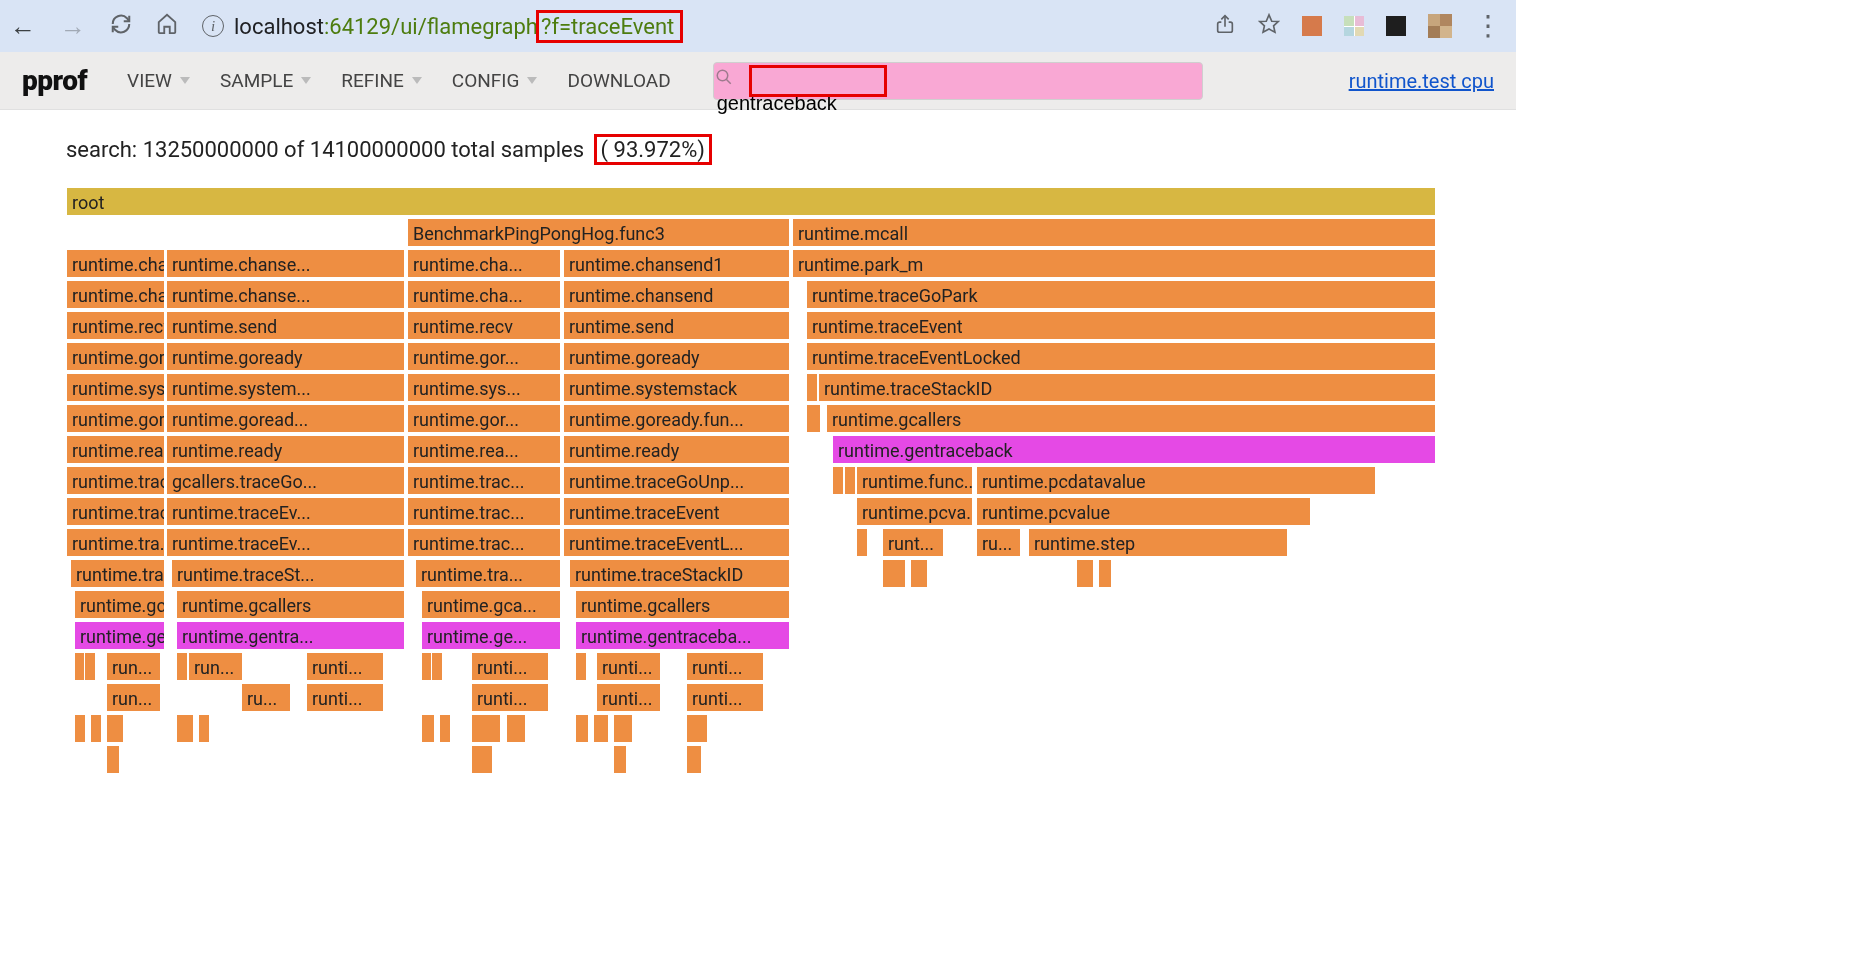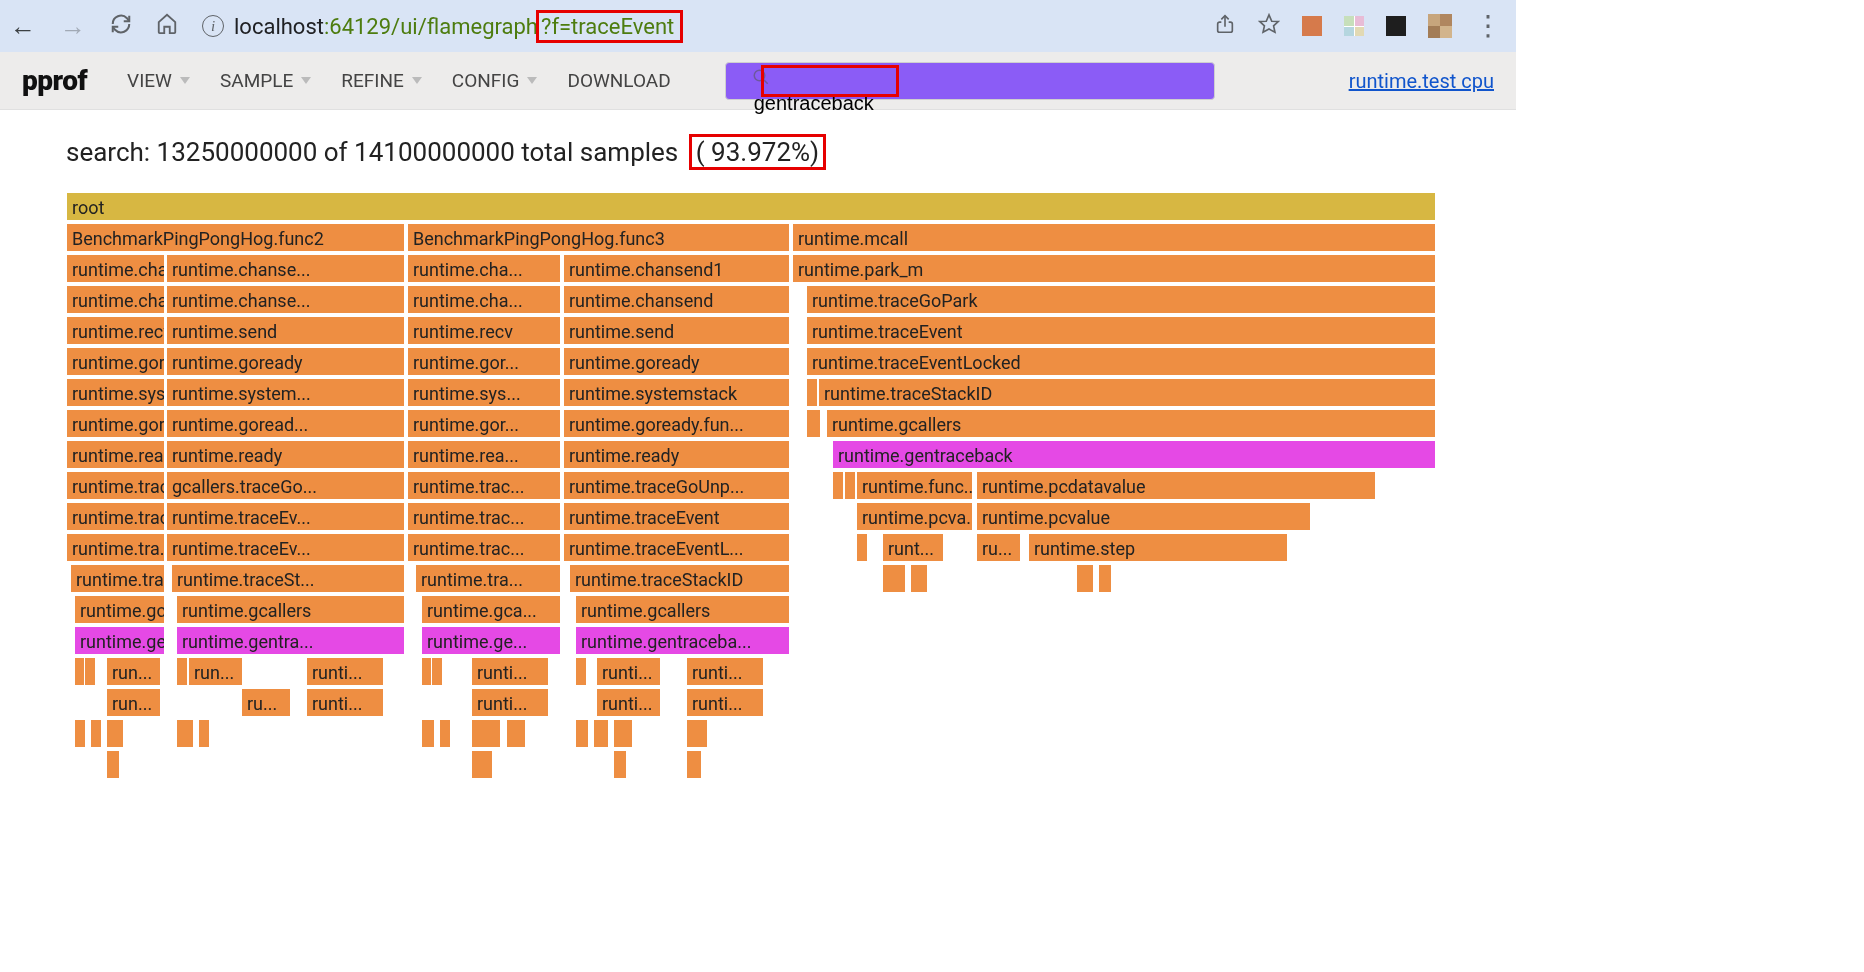--- a/index.html
+++ b/index.html
@@ -47,38 +47,38 @@
 
   .toolbar {
     height: 58px; background: #edeceb; display: flex; align-items: center; gap: 30px; padding: 0 22px;
     font-size: 19px; color: #444; border-bottom: 1px solid #e0e0e0;
   }
   .logo { font-weight: 900; font-size: 28px; letter-spacing: -0.5px; color: #111; margin-right: 10px; }
   .menu-item { display: flex; align-items: center; gap: 6px; cursor: pointer; }
   .menu-item::after { content: ""; width: 0; height: 0; border-left: 5px solid transparent; border-right: 5px solid transparent; border-top: 7px solid #bbb; margin-left: 2px; }
   .menu-item.no-caret::after { display: none; }
   .searchbox {
-    margin-left: 24px; background: #8b5cf6; border: 1px solid #cfcfcf; border-radius: 4px;
-    display: flex; align-items: center; padding: 5px 26px; width: 490px; height: 38px;
+    margin-left: 12px; background: #f9a8d4; border: 1px solid #cfcfcf; border-radius: 4px;
+    display: flex; align-items: center; padding: 5px 1px; width: 490px; height: 38px;
   }
   .searchbox svg { width: 18px; height: 18px; margin-right: 8px; opacity: .55; }
   .searchbox input { border: none; outline: none; font-size: 20px; width: 100%; background: transparent; }
   .search-hilite {
     position: relative;
     display: inline-block;
   }
   .search-hilite-box {
     position: absolute; left: 35px; top: 2px; width: 138px; height: 32px;
     border: 3px solid #e60000; pointer-events: none;
   }
   .spacer { flex: 1; }
   .profile-link { color: #1155cc; text-decoration: underline; font-size: 20px; }
 
   .content { padding: 24px 66px 10px; }
-  .status-line { font-size: 26px; margin-bottom: 22px; }
+  .status-line { font-size: 22px; margin-bottom: 22px; }
   .status-hilite { display: inline-block; border: 3px solid #e60000; padding: 0 4px; margin-left: 4px; }
 
   .flame { position: relative; white-space: nowrap; }
   .row { height: 29px; position: relative; margin-bottom: 2px; }
   .cell {
     position: absolute; top: 0; height: 29px; line-height: 29px; font-size: 18px;
     color: #222; padding: 0 5px; overflow: hidden; white-space: nowrap;
     background: #ee8e42; border: 1px solid #fff;
   }
   .cell.root { background: #d7b742; }
@@ -150,21 +150,20 @@
 <div class="content">
   <div class="status-line">
     <span>search: 13250000000 of 14100000000 total samples</span>
     <span class="status-hilite">( 93.972%)</span>
   </div>
   <div class="flame" id="flame">
       <div class="row">
         <div class="cell root" style="left: 0px; width: 1370px;">root</div>
       </div>
       <div class="row">
-        <div class="cell" style="left: 0px; width: 339px;">BenchmarkPingPongHog.func2</div>
         <div class="cell" style="left: 341px; width: 383px;">BenchmarkPingPongHog.func3</div>
         <div class="cell" style="left: 726px; width: 644px;">runtime.mcall</div>
       </div>
       <div class="row">
         <div class="cell" style="left: 0px; width: 99px;">runtime.cha...</div>
         <div class="cell" style="left: 100px; width: 239px;">runtime.chanse...</div>
         <div class="cell" style="left: 341px; width: 154px;">runtime.cha...</div>
         <div class="cell" style="left: 497px; width: 227px;">runtime.chansend1</div>
         <div class="cell" style="left: 726px; width: 644px;">runtime.park_m</div>
       </div>

